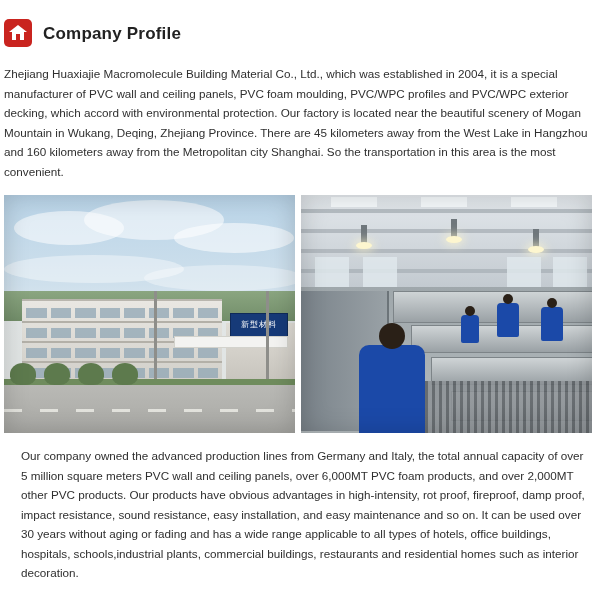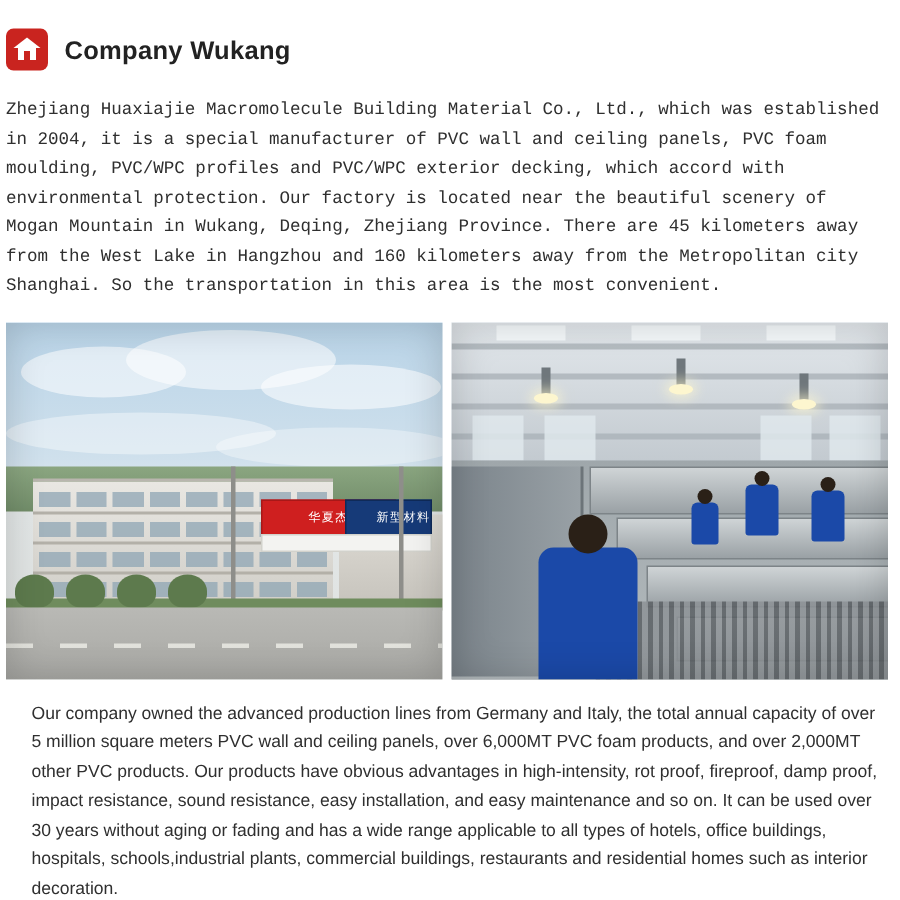--- a/index.html
+++ b/index.html
@@ -78,21 +78,21 @@
 
   
   .para {
     font-size: 11.7px;
     line-height: 19.5px;
     color: #2f2f2f;
     text-align: left;
     padding: 0 6px 0 2px;
     margin: 0;
   }
-  .para-top { margin-top: 6px; font-family: Liberation Mono, monospace; }
+  .para-top { margin-top: 6px; }
   .para-bottom { margin-top: 13px; margin-left: 17px; }
 
   
   .images {
     display: flex;
     gap: 6px;
     margin-top: 14px;
     padding: 0 2px;
   }
   .photo {
@@ -144,22 +144,22 @@
   }
   .p1 .sign-red .txt {
     color: #fff; font-size: 8px; line-height: 22px; text-align: center;
     letter-spacing: 1px; font-family: "DejaVu Sans", sans-serif;
   }
   .p1 .sign-blue {
     position: absolute; left: 226px; top: 118px; width: 56px; height: 22px;
     background: #163a78; border: 1px solid #0f2a58;
   }
   .p1 .sign-blue .txt {
-    color: #fff; font-size: 8px; line-height: 22px; text-align: right; letter-spacing: 1px;
-    font-family: Liberation Sans, sans-serif;
+    color: #fff; font-size: 8px; line-height: 22px; text-align: center; letter-spacing: 1px;
+    font-family: Liberation Mono, monospace;
   }
   .p1 .sign-white {
     position: absolute; left: 170px; top: 141px; width: 112px; height: 10px;
     background: #f3f3f1; border: 1px solid #d2d2cc;
   }
   .p1 .block-right {
     position: absolute; left: 222px; top: 128px; width: 70px; height: 62px;
     background: linear-gradient(#dfdcd5, #c6c3bc);
   }
   .p1 .road {
@@ -270,21 +270,21 @@
 <body>
 
 <div class="page">
 
   <div class="header">
     <div class="home-icon">
       <div class="roof"></div>
       <div class="body"></div>
       <div class="door"></div>
     </div>
-    <div class="page-title">Company Wukang</div>
+    <div class="page-title">Company Profile</div>
   </div>
 
   <p class="para para-top">Zhejiang Huaxiajie Macromolecule Building Material Co., Ltd., which was established in 2004, it is a special manufacturer of PVC wall and ceiling panels, PVC foam moulding, PVC/WPC profiles and PVC/WPC exterior decking, which accord with environmental protection. Our factory is located near the beautiful scenery of Mogan Mountain in Wukang, Deqing, Zhejiang Province. There are 45 kilometers away from the West Lake in Hangzhou and 160 kilometers away from the Metropolitan city Shanghai. So the transportation in this area  is the most convenient.</p>
 
   <div class="images">
 
     <div class="photo p1">
       <div class="sky-cloud c1"></div>
       <div class="sky-cloud c2"></div>
       <div class="sky-cloud c3"></div>
@@ -330,23 +330,20 @@
             <span></span>
             <span></span>
             <span></span>
             <span></span>
             <span></span>
             <span></span>
             <span></span>
           </div>
       </div>
       <div class="block-right"></div>
-      <div class="sign-red">
-        <div class="txt">华夏杰</div>
-      </div>
       <div class="sign-blue">
         <div class="txt">新型材料</div>
       </div>
       <div class="sign-white"></div>
       <div class="pole pl1"></div>
       <div class="pole pl2"></div>
       <div class="grass"></div>
       <div class="shrub s1"></div>
       <div class="shrub s2"></div>
       <div class="shrub s3"></div>

